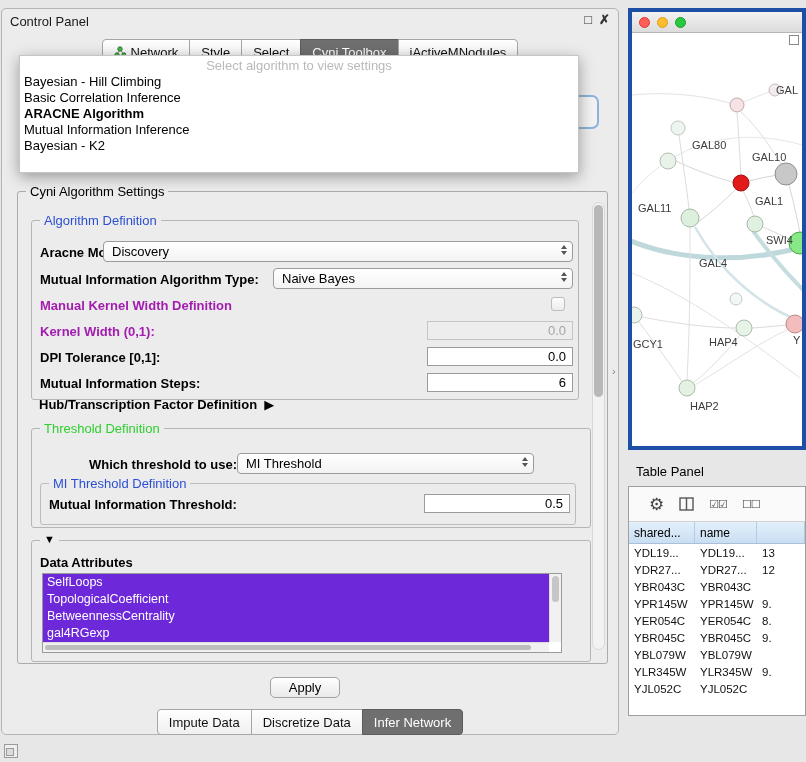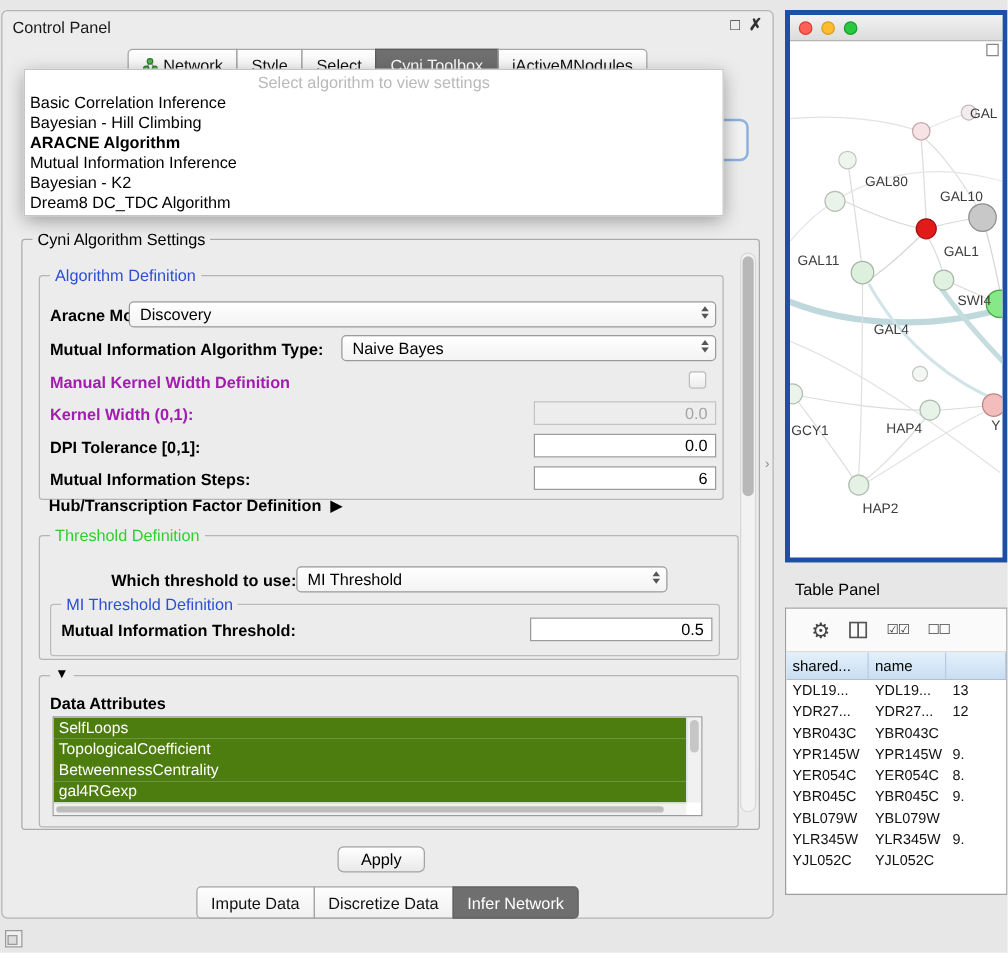--- a/index.html
+++ b/index.html
@@ -43,21 +43,21 @@
 
   .field{position:absolute;height:19px;border:1px solid #9b9b9b;background:#fff;font-size:13px;display:flex;align-items:center;justify-content:flex-end;padding-right:6px;box-sizing:border-box;color:#000;}
   .field.disabled{background:#ededed;color:#a5a5a5;border-color:#c4c4c4;}
 
   .checkbox{position:absolute;width:14px;height:14px;border:1px solid #bdbdbd;border-radius:3px;background:linear-gradient(#fdfdfd,#ececec);box-sizing:border-box;}
 
   .hub-row{position:absolute;left:21px;top:205px;display:flex;align-items:center;gap:7px;}
   .hub-row .tri{font-size:13px;color:#000;}
 
   .attr-list{position:absolute;border:1px solid #9a9a9a;background:#fff;box-sizing:border-box;overflow:hidden;}
-  .attr-item{height:17px;line-height:17px;background:#4d7c0f;color:#fff;font-size:12.5px;padding-left:4px;margin-right:12px;white-space:nowrap;}
+  .attr-item{height:17px;line-height:17px;background:#6d28d9;color:#fff;font-size:12.5px;padding-left:4px;margin-right:12px;white-space:nowrap;}
   .list-vscroll{position:absolute;right:0;top:0;bottom:10px;width:12px;background:#f1f1f1;border-left:1px solid #dcdcdc;box-sizing:border-box;}
   .list-vthumb{position:absolute;left:2px;top:2px;width:7px;height:26px;background:#c6c6c6;border-radius:4px;}
   .list-hscroll{position:absolute;left:0;right:12px;bottom:0;height:10px;background:#f1f1f1;border-top:1px solid #dcdcdc;box-sizing:border-box;}
   .list-hthumb{position:absolute;left:2px;top:2px;height:5px;width:486px;background:#bdbdbd;border-radius:3px;}
 
   .v-scroll{position:absolute;right:2px;top:10px;width:13px;height:448px;background:#f2f2f2;border:1px solid #d8d8d8;border-radius:7px;box-sizing:border-box;}
   .v-thumb{position:absolute;left:1px;top:2px;width:9px;height:192px;background:#b8b8b8;border-radius:5px;}
 
   .apply-btn{position:absolute;left:268px;top:668px;width:70px;height:21px;border:1px solid #a3a3a3;border-radius:5px;background:linear-gradient(#ffffff,#e9e9e9);font-size:13px;display:flex;align-items:center;justify-content:center;box-sizing:border-box;}
 
@@ -125,26 +125,25 @@
         </div>
       <div class="seg last">
           <span>jActiveMNodules</span>
         </div>
     </div>
 
     <div class="side-button"></div>
 
     <div class="algo-popup">
       <div class="algo-placeholder">Select algorithm to view settings</div>
+      <div class="algo-item">Bayesian - Hill Climbing</div>
       <div class="algo-item">Basic Correlation Inference</div>
-      <div class="algo-item">Bayesian - Hill Climbing</div>
       <div class="algo-item bold">ARACNE Algorithm</div>
       <div class="algo-item">Mutual Information Inference</div>
       <div class="algo-item">Bayesian - K2</div>
-      <div class="algo-item">Dream8 DC_TDC Algorithm</div>
     </div>
 
     <div class="group" style="left:15px;top:182px;width:591px;height:473px;">
       <div class="gtitle">Cyni Algorithm Settings</div>
 
       <div class="group" style="left:13px;top:28px;width:548px;height:180px;border-color:#b5b5b5;">
         <div class="gtitle blue">Algorithm Definition</div>
 
         <div class="lbl" style="left:8px;top:24px;">Aracne Mode:</div>
         <div class="combo" style="left:71px;top:20px;width:470px;">

